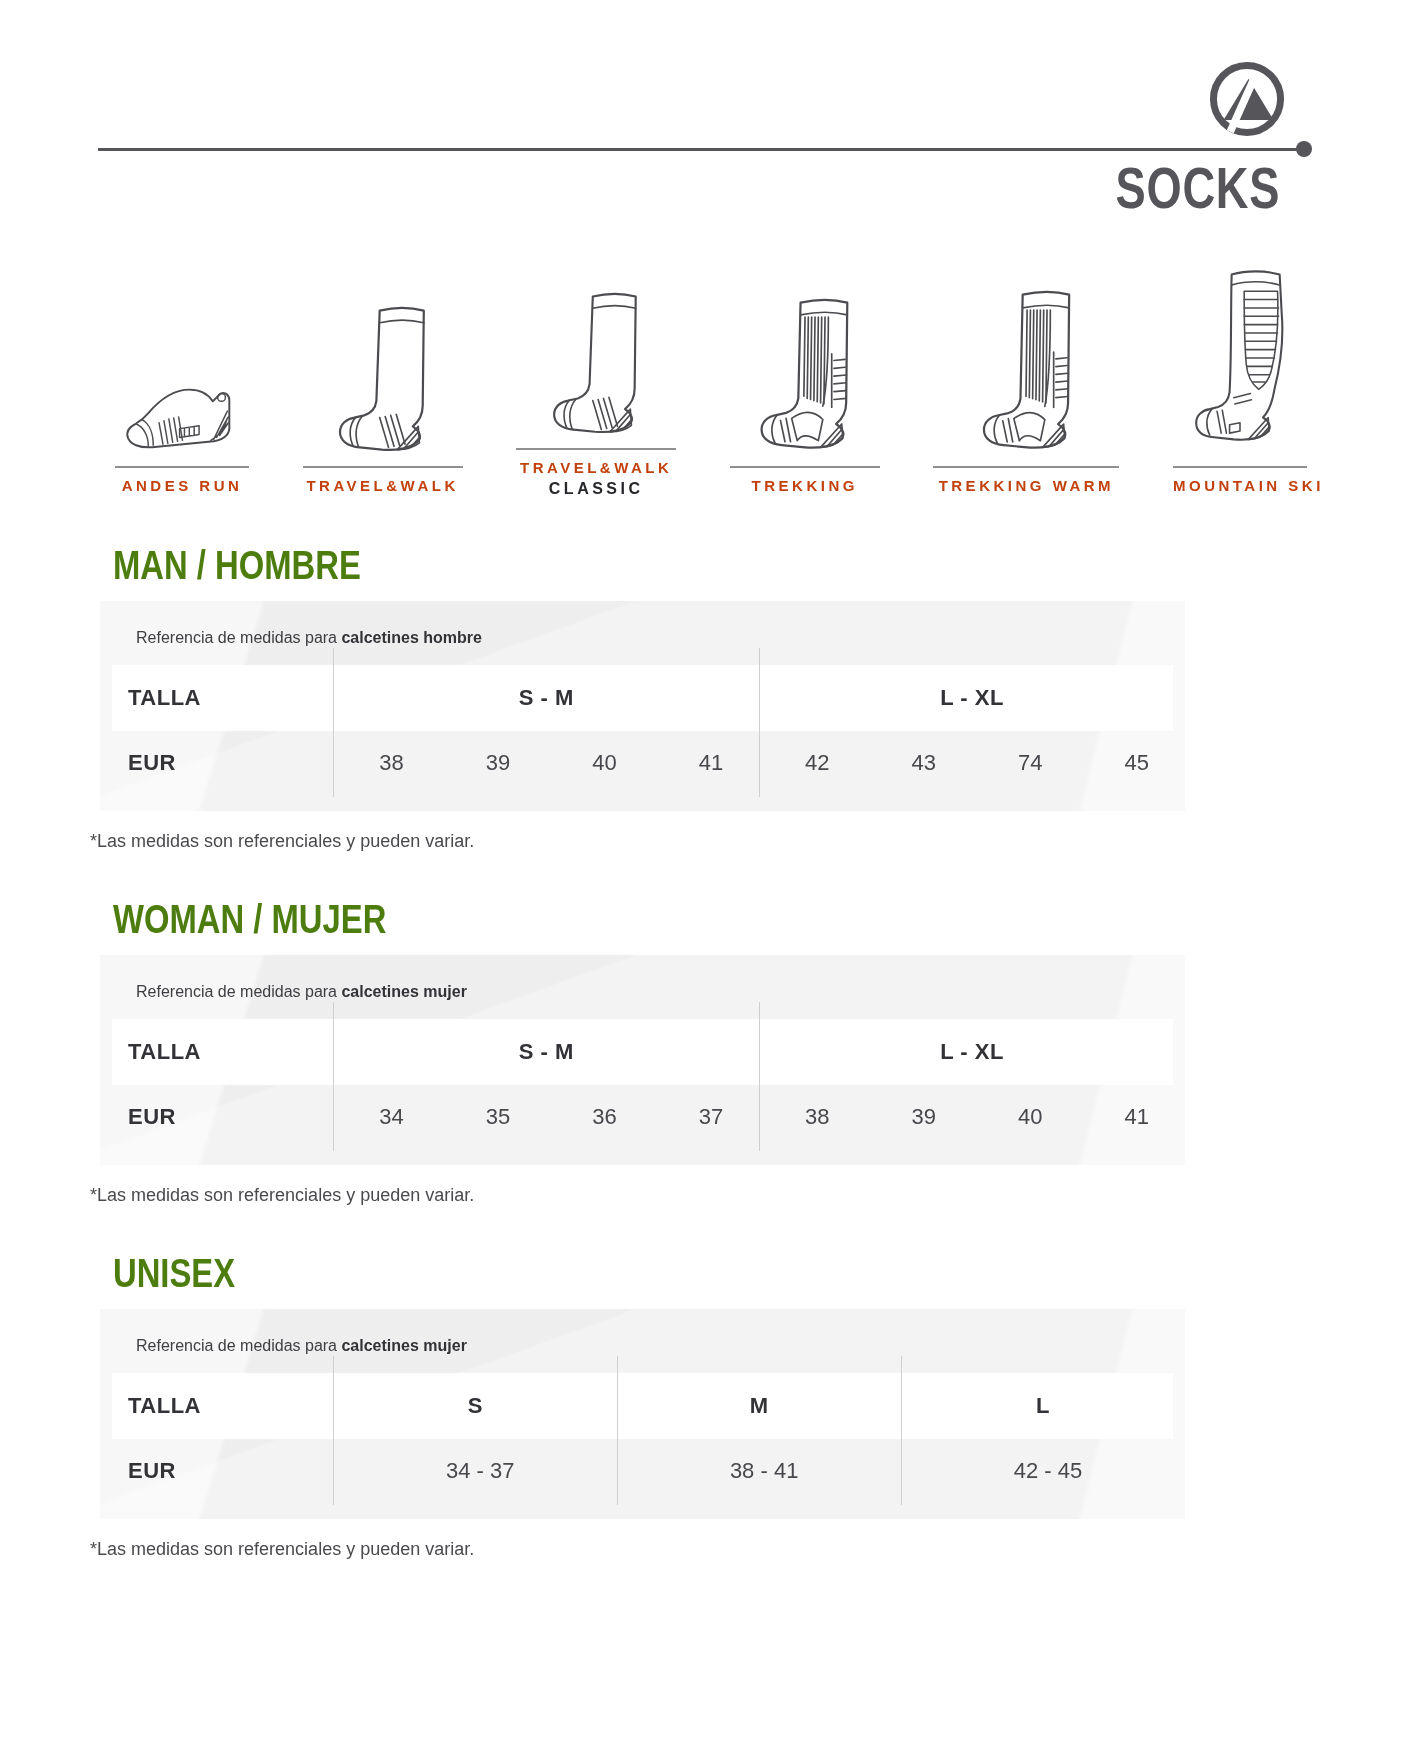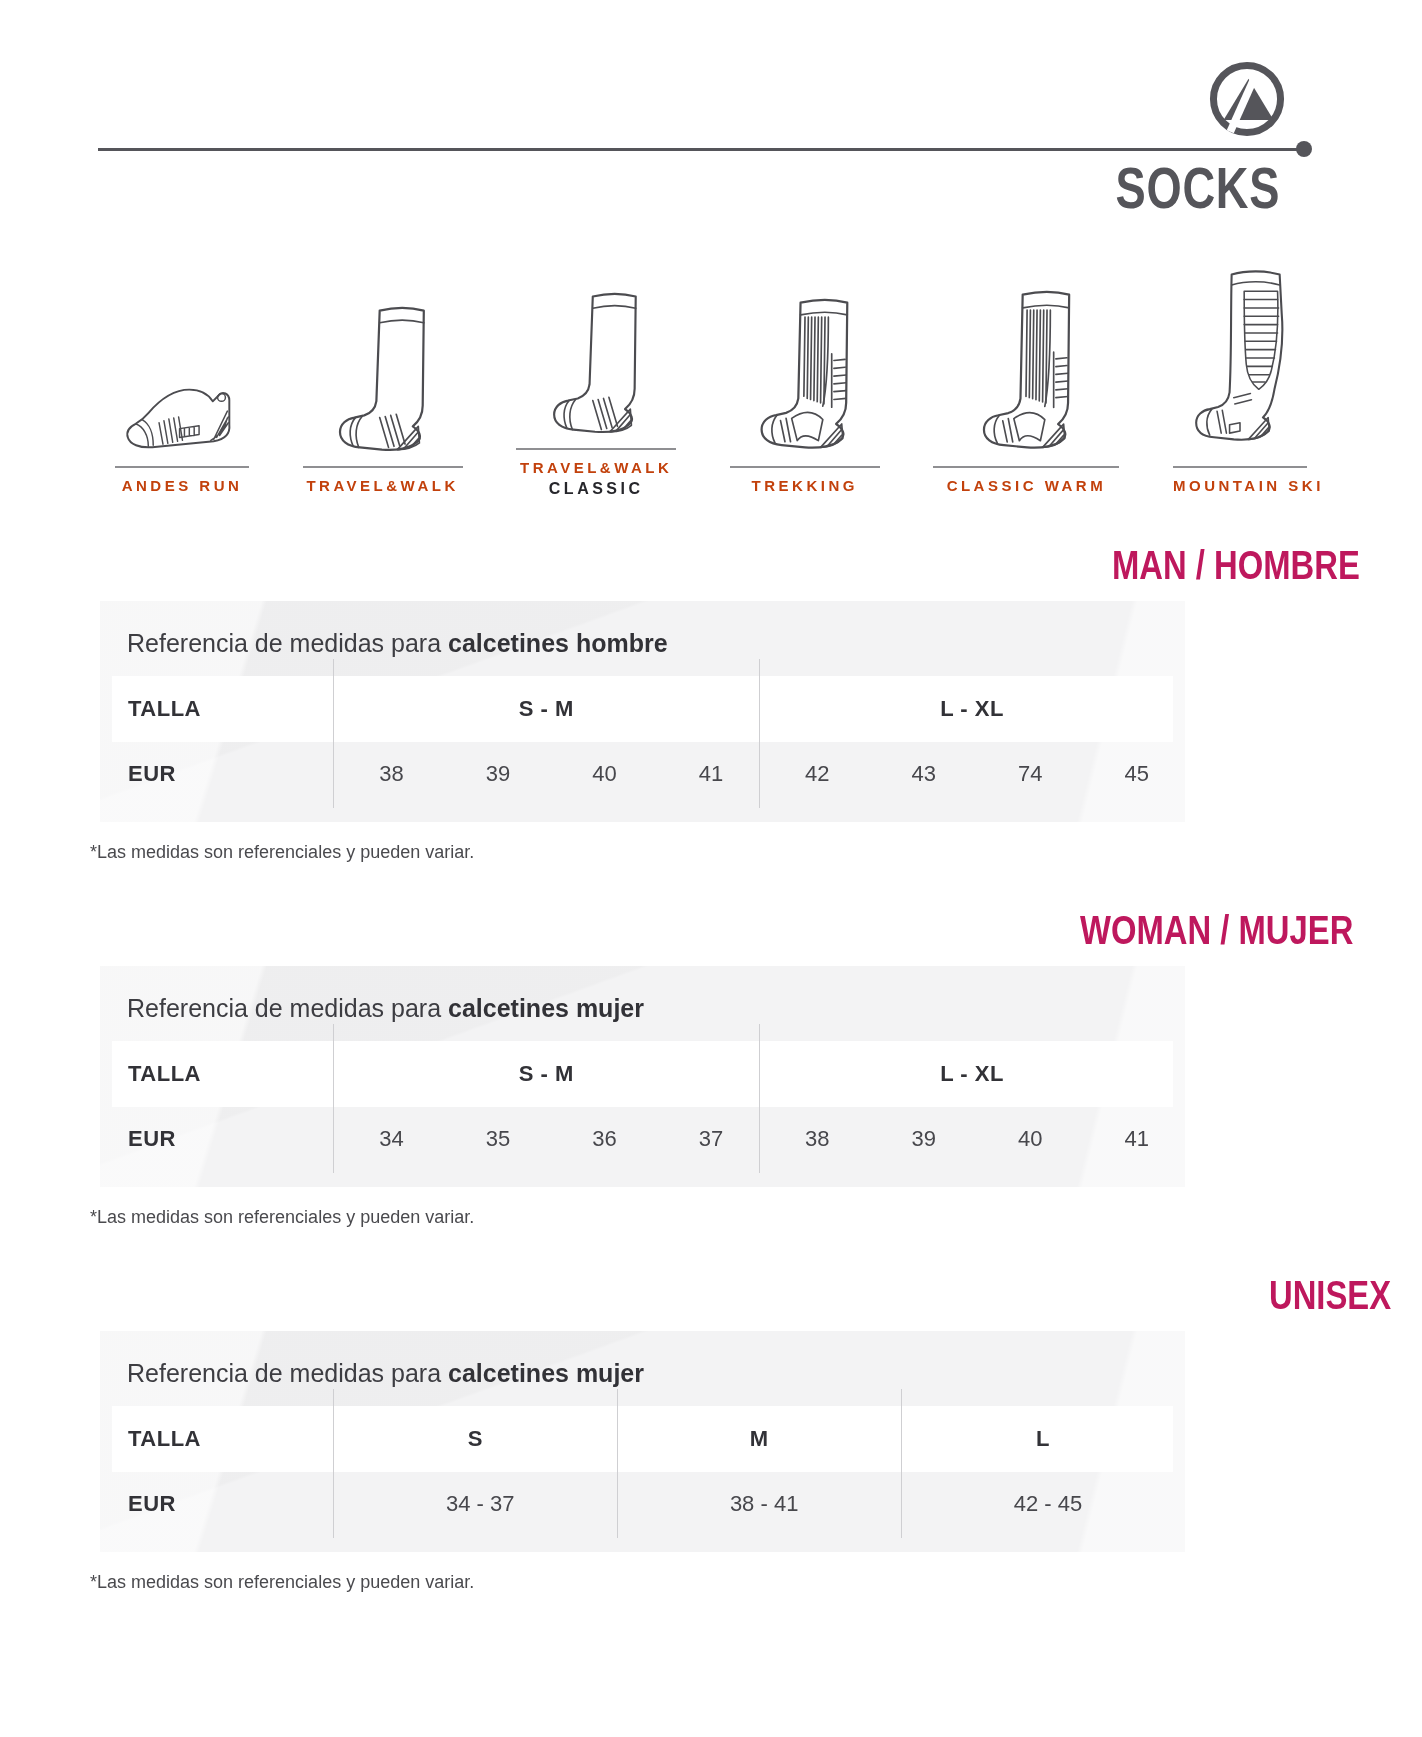--- a/index.html
+++ b/index.html
@@ -17,27 +17,27 @@
   .figrow{display:flex;justify-content:space-between;align-items:flex-end;margin:30px 115px 0 115px;}
   .prod{margin:0;text-align:center;}
   .art{display:flex;align-items:flex-end;justify-content:center;}
   .rule{height:2px;background:#8f8f92;margin:12px 0 9px 0;}
   .plabel{font-size:15px;font-weight:700;letter-spacing:3.5px;color:#c2410c;white-space:nowrap;}
   .plabel2{font-size:16px;font-weight:700;letter-spacing:3.5px;color:#26262b;margin-top:4px;min-height:0;}
   svg .o{fill:#ffffff;stroke:#4c4c50;stroke-width:2;stroke-linejoin:round;}
   svg .d{fill:none;stroke:#4c4c50;stroke-width:1.5;stroke-linecap:round;stroke-linejoin:round;}
 
   
-  .sec-h{margin:44px 0 12px 62px;font-size:41px;font-weight:700;color:#be185d;text-align:right;}
+  .sec-h{margin:44px 0 12px 113px;font-size:41px;font-weight:700;color:#4d7c0f;}
   .sec-h span{display:inline-block;transform:scaleX(.8);transform-origin:0 50%;white-space:nowrap;letter-spacing:0;}
   .panel{margin-left:100px;width:1085px;padding:26px 0 16px 0;background:#f3f3f4;
          background-image:linear-gradient(107deg,rgba(255,255,255,.55) 14%,rgba(255,255,255,0) 14.5%),
                           linear-gradient(284deg,rgba(255,255,255,.5) 9%,rgba(255,255,255,0) 9.5%),
                           linear-gradient(160deg,rgba(0,0,0,.018) 32%,rgba(0,0,0,0) 32.5%);}
-  .caption{margin:2px 0 18px 27px;font-size:25px;color:#3d3d42;font-weight:400;}
+  .caption{margin:2px 0 18px 36px;font-size:16px;color:#3d3d42;font-weight:400;}
   .caption b{font-weight:700;color:#323237;}
   .tbl{position:relative;}
   .grid8{display:grid;grid-template-columns:21.5% repeat(8,1fr);}
   .grid3{display:grid;grid-template-columns:21.5% repeat(3,1fr);}
   .band{position:relative;height:66px;align-items:center;}
   .band::before{content:"";position:absolute;left:12px;right:12px;top:0;bottom:0;background:#ffffff;}
   .band .cell{position:relative;z-index:1;}
   .row{height:64px;align-items:center;gap:10px;}
   .cell{font-size:22px;}
   .lab{font-weight:700;color:#323237;letter-spacing:.5px;}
@@ -150,21 +150,21 @@
         <path class="d" d="M67,20 C67,58 66,86 62,107"></path>
         <path class="d" d="M70,58 L70,108 M72,64 L82,63 M72,71 L82,70 M72,78 L83,77 M72,85 L83,84 M72,92 L83,91 M72,99 L83,98"></path>
         <path class="d" d="M21,115 C15,122 15,132 19,140"></path>
         <path class="d" d="M34,118 C44,111 54,111 62,119 L58,138 C49,132 43,132 39,138 Z"></path>
         <path class="d" d="M24,120 L28,139 M29,118 L33,139"></path>
         <path class="d" d="M60,144 L79,123 L80,136 C74,142 67,144 60,144 Z M66,143 L79,128 M72,141 L80,132"></path>
       </svg>
     </div>
     <div class="rule"></div>
     <figcaption>
-      <div class="plabel">CLASSIC WARM</div>
+      <div class="plabel">TREKKING WARM</div>
       <div class="plabel2"></div>
     </figcaption>
   </figure>
 
   <figure class="prod" style="width:134px">
     <div class="art">
       <svg viewBox="0 0 92 172" width="96" height="192">
         <path class="o" d="M38,6 C52,2 70,2 84,6 L86,44 C88,68 85,92 79,116 C77,128 74,137 68,143 C74,147 77,153 72,157 C66,163 53,165 40,164 L21,162 C10,161 4,156 4,148 C4,141 10,136 17,135 L25,133 C31,131 35,126 36,119 C38,82 37,44 38,6 Z"></path>
         <path class="d" d="M38,16 C52,12 70,12 84,16"></path>
         <path class="d" d="M50,22 L82,22 C83,50 82,75 76,98 C74,106 70,112 64,116 C57,111 53,103 52,92 C50,70 50,45 50,22 Z"></path>

